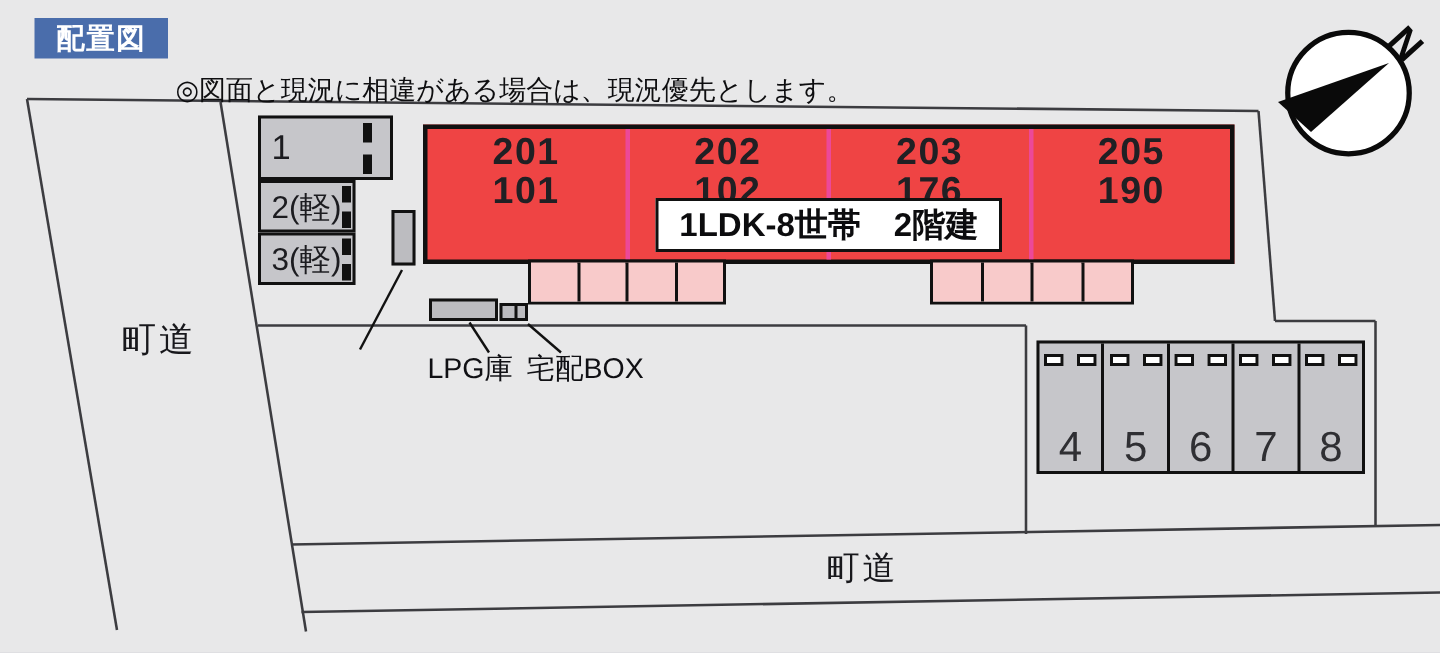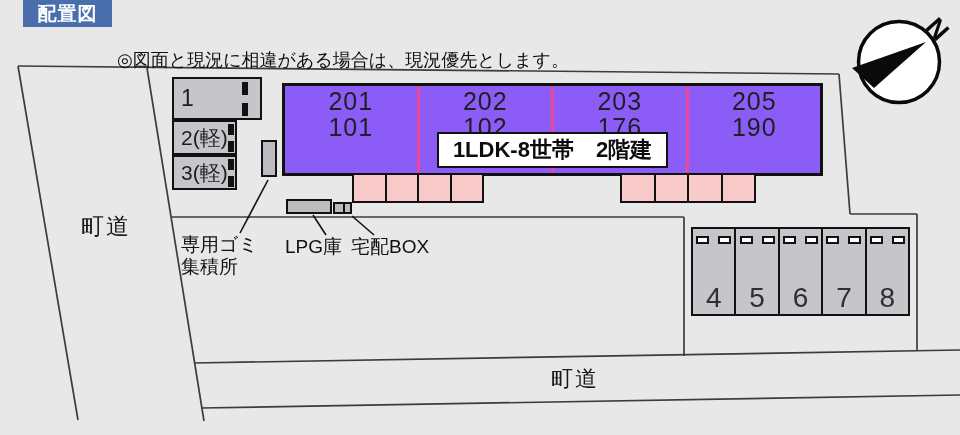--- a/index.html
+++ b/index.html
@@ -8,21 +8,21 @@
     position:relative; width:960px; height:435px;
     background:#e8e8e9; overflow:hidden;
     font-family:"Liberation Sans","DejaVu Sans",sans-serif;
     color:#111;
   }
   .abs { position:absolute; }
   #lines-svg { position:absolute; left:0; top:0; z-index:1; }
 
   
   .title-box {
-    left:23px; top:0; width:89px; height:27px; z-index:5;
+    left:23px; top:12px; width:89px; height:27px; z-index:5;
     display:flex; align-items:center; justify-content:center;
     color:#fff; font-size:19px; font-weight:600; letter-spacing:1px;
   }
   .notice { left:117px; top:16px; font-size:18px; color:#0e0e10; z-index:5; white-space:nowrap;margin-top:32px; }
 
   
   .building {
     left:282px; top:83px; width:541px; height:93px; z-index:2;
     border:3px solid #111; display:flex;
   }
@@ -95,21 +95,21 @@
     <g>
       <circle cx="899" cy="62" r="40.5" fill="#ffffff" stroke="#0a0a0a" stroke-width="3.5"></circle>
       <polygon points="926,42 852,68 874,88" fill="#0a0a0a"></polygon>
     </g>
   </svg>
   <div class="abs north-n">N</div>
 
   <div class="abs title-box" style="background: rgb(74, 109, 171);">配置図</div>
   <div class="abs notice">◎図面と現況に相違がある場合は、現況優先とします。</div>
 
-  <div class="abs building" style="background: #8b5cf6;">
+  <div class="abs building" style="background: #ef4444; font-weight: bold;">
     <div class="room">
       <span>201</span>
       <span>101</span>
     </div>
     <div class="room">
       <span>202</span>
       <span>102</span>
     </div>
     <div class="room">
       <span>203</span>
@@ -190,23 +190,19 @@
     </div>
     <div class="rcell">
       <div class="wheelstops">
           <i></i>
           <i></i>
         </div>
       <span class="rnum">8</span>
     </div>
   </div>
 
-  <div class="abs anno" style="left:181px;top:234px;">
-    <div>専用ゴミ</div>
-    <div>集積所</div>
-  </div>
   <div class="abs anno" style="left:285px;top:236px;">LPG庫</div>
   <div class="abs anno" style="left:351px;top:236px;">宅配BOX</div>
 
   <div class="abs road-label" style="left:81px;top:211px;">町道</div>
   <div class="abs road-label" style="left:551px;top:364px;font-size:22px;">町道</div>
 
 </div>
 
 </body></html>

